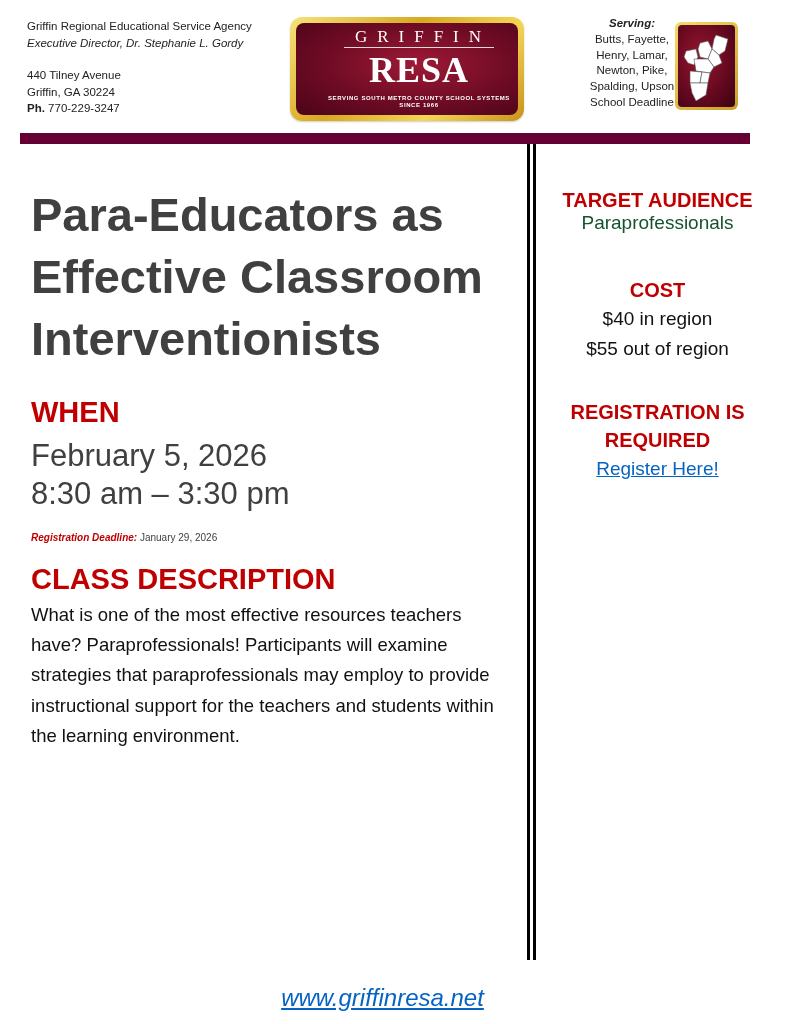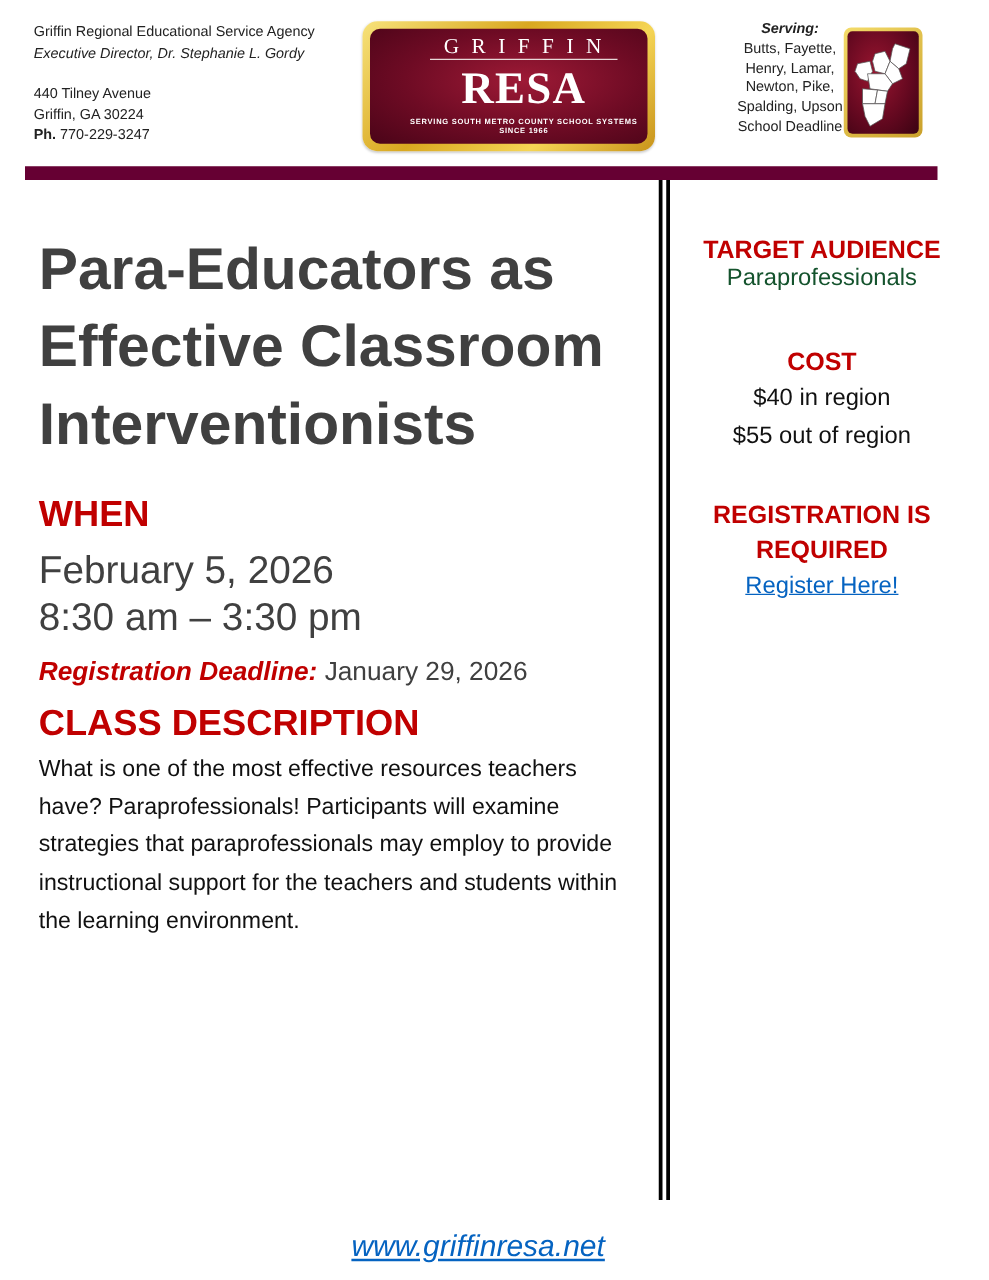--- a/index.html
+++ b/index.html
@@ -70,21 +70,21 @@
     left: 31px; top: 184px; width: 480px;
     font-size: 47px; font-weight: bold; line-height: 62px; color: #404040;
     font-family: "Liberation Sans", "DejaVu Sans", sans-serif;
   }
 
   .section-head { color: #c00000; font-weight: bold; }
   .when-head { left: 31px; top: 393px; font-size: 29px; line-height: 38px; }
   .when-date { left: 31px; top: 437px; font-size: 31px; line-height: 38px; color: #404040; }
   .when-time { left: 31px; top: 475px; font-size: 31px; line-height: 38px; color: #404040; }
 
-  .deadline { left: 31px; top: 528px; font-size: 21px; line-height: 20px; color: #404040; }
+  .deadline { left: 31px; top: 528px; font-size: 10px; line-height: 20px; color: #404040; }
   .deadline .dl-label { color: #c00000; font-weight: bold; font-style: italic; }
 
   .desc-head { left: 31px; top: 560px; font-size: 29px; line-height: 38px; }
   .desc-body { left: 31px; top: 600px; width: 470px; font-size: 18.5px; line-height: 30.2px; color: #111; }
 
   
   .right { left: 545px; width: 225px; text-align: center; }
   .ta-head { top: 187px; font-size: 20px; line-height: 26px; }
   .ta-val { top: 210px; font-size: 19px; line-height: 26px; color: #14532d; }
   .cost-head { top: 277px; font-size: 20px; line-height: 26px; }

